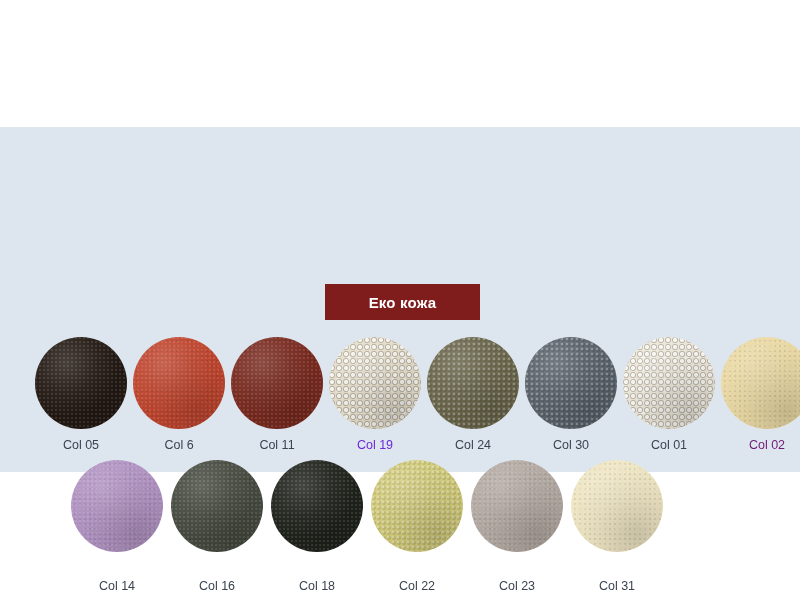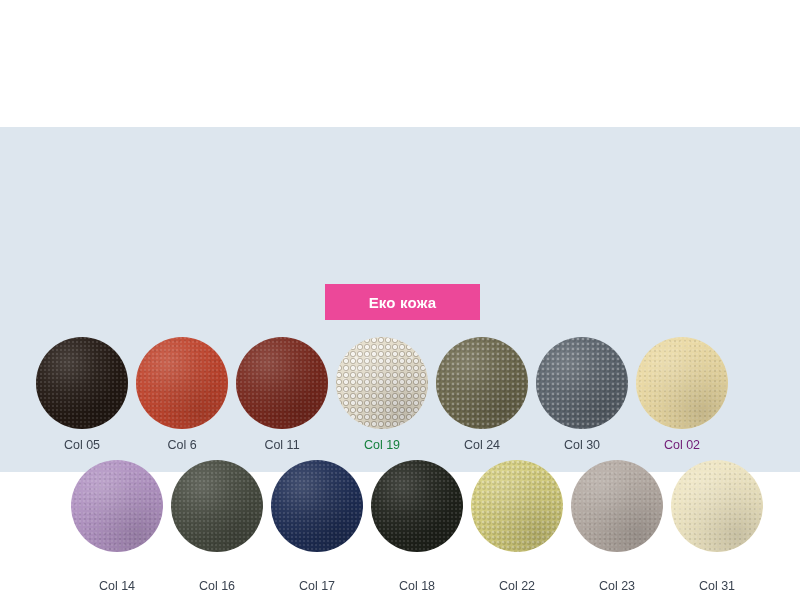--- a/index.html
+++ b/index.html
@@ -153,21 +153,21 @@
     margin-top: 28px;
   }
 </style>
 </head>
 <body>
 
 <div id="root" style="background: rgb(255, 255, 255);">
 
   <div class="panel" style="background: rgb(221, 230, 238);">
 
-    <div class="title-badge" style="background: #ec4899;">
+    <div class="title-badge" style="background: #7f1d1d;">
       <span class="title-text" style="color: rgb(255, 255, 255);">Еко кожа</span>
     </div>
 
     <div class="row row-1">
 
       <div class="swatch">
         <div class="disc-wrap">
           <div class="disc" style="background-color: rgb(36, 26, 20);">
             <div class="grain"></div>
             <div class="shade"></div>
@@ -196,21 +196,21 @@
         <div class="label" style="color: rgb(58, 67, 80);">Col 11</div>
       </div>
 
       <div class="swatch">
         <div class="disc-wrap">
           <div class="disc texture-heavy" style="background-color: rgb(228, 221, 203);">
             <div class="grain"></div>
             <div class="shade"></div>
           </div>
         </div>
-        <div class="label" style="color: #15803d;">Col 19</div>
+        <div class="label" style="color: #6d28d9;">Col 19</div>
       </div>
 
       <div class="swatch">
         <div class="disc-wrap">
           <div class="disc texture-medium" style="background-color: rgb(110, 106, 78);">
             <div class="grain"></div>
             <div class="shade"></div>
           </div>
         </div>
         <div class="label" style="color: rgb(58, 67, 80);">Col 24</div>
@@ -219,20 +219,29 @@
       <div class="swatch">
         <div class="disc-wrap">
           <div class="disc texture-medium" style="background-color: rgb(93, 102, 111);">
             <div class="grain"></div>
             <div class="shade"></div>
           </div>
         </div>
         <div class="label" style="color: rgb(58, 67, 80);">Col 30</div>
       </div>
 
+      <div class="swatch">
+        <div class="disc-wrap">
+          <div class="disc texture-heavy" style="background-color: rgb(234, 229, 216);">
+            <div class="grain"></div>
+            <div class="shade"></div>
+          </div>
+        </div>
+        <div class="label" style="color: rgb(58, 67, 80);">Col 01</div>
+      </div>
 
       <div class="swatch">
         <div class="disc-wrap">
           <div class="disc" style="background-color: rgb(234, 217, 163);">
             <div class="grain"></div>
             <div class="shade"></div>
           </div>
         </div>
         <div class="label" style="color: #701a75;">Col 02</div>
       </div>
@@ -254,29 +263,20 @@
       <div class="swatch">
         <div class="disc-wrap">
           <div class="disc" style="background-color: rgb(71, 75, 64);">
             <div class="grain"></div>
             <div class="shade"></div>
           </div>
         </div>
         <div class="label" style="color: rgb(58, 67, 80);">Col 16</div>
       </div>
 
-      <div class="swatch">
-        <div class="disc-wrap">
-          <div class="disc" style="background-color: rgb(31, 46, 85);">
-            <div class="grain"></div>
-            <div class="shade"></div>
-          </div>
-        </div>
-        <div class="label" style="color: rgb(58, 67, 80);">Col 17</div>
-      </div>
 
       <div class="swatch">
         <div class="disc-wrap">
           <div class="disc" style="background-color: rgb(32, 35, 28);">
             <div class="grain"></div>
             <div class="shade"></div>
           </div>
         </div>
         <div class="label" style="color: rgb(58, 67, 80);">Col 18</div>
       </div>

